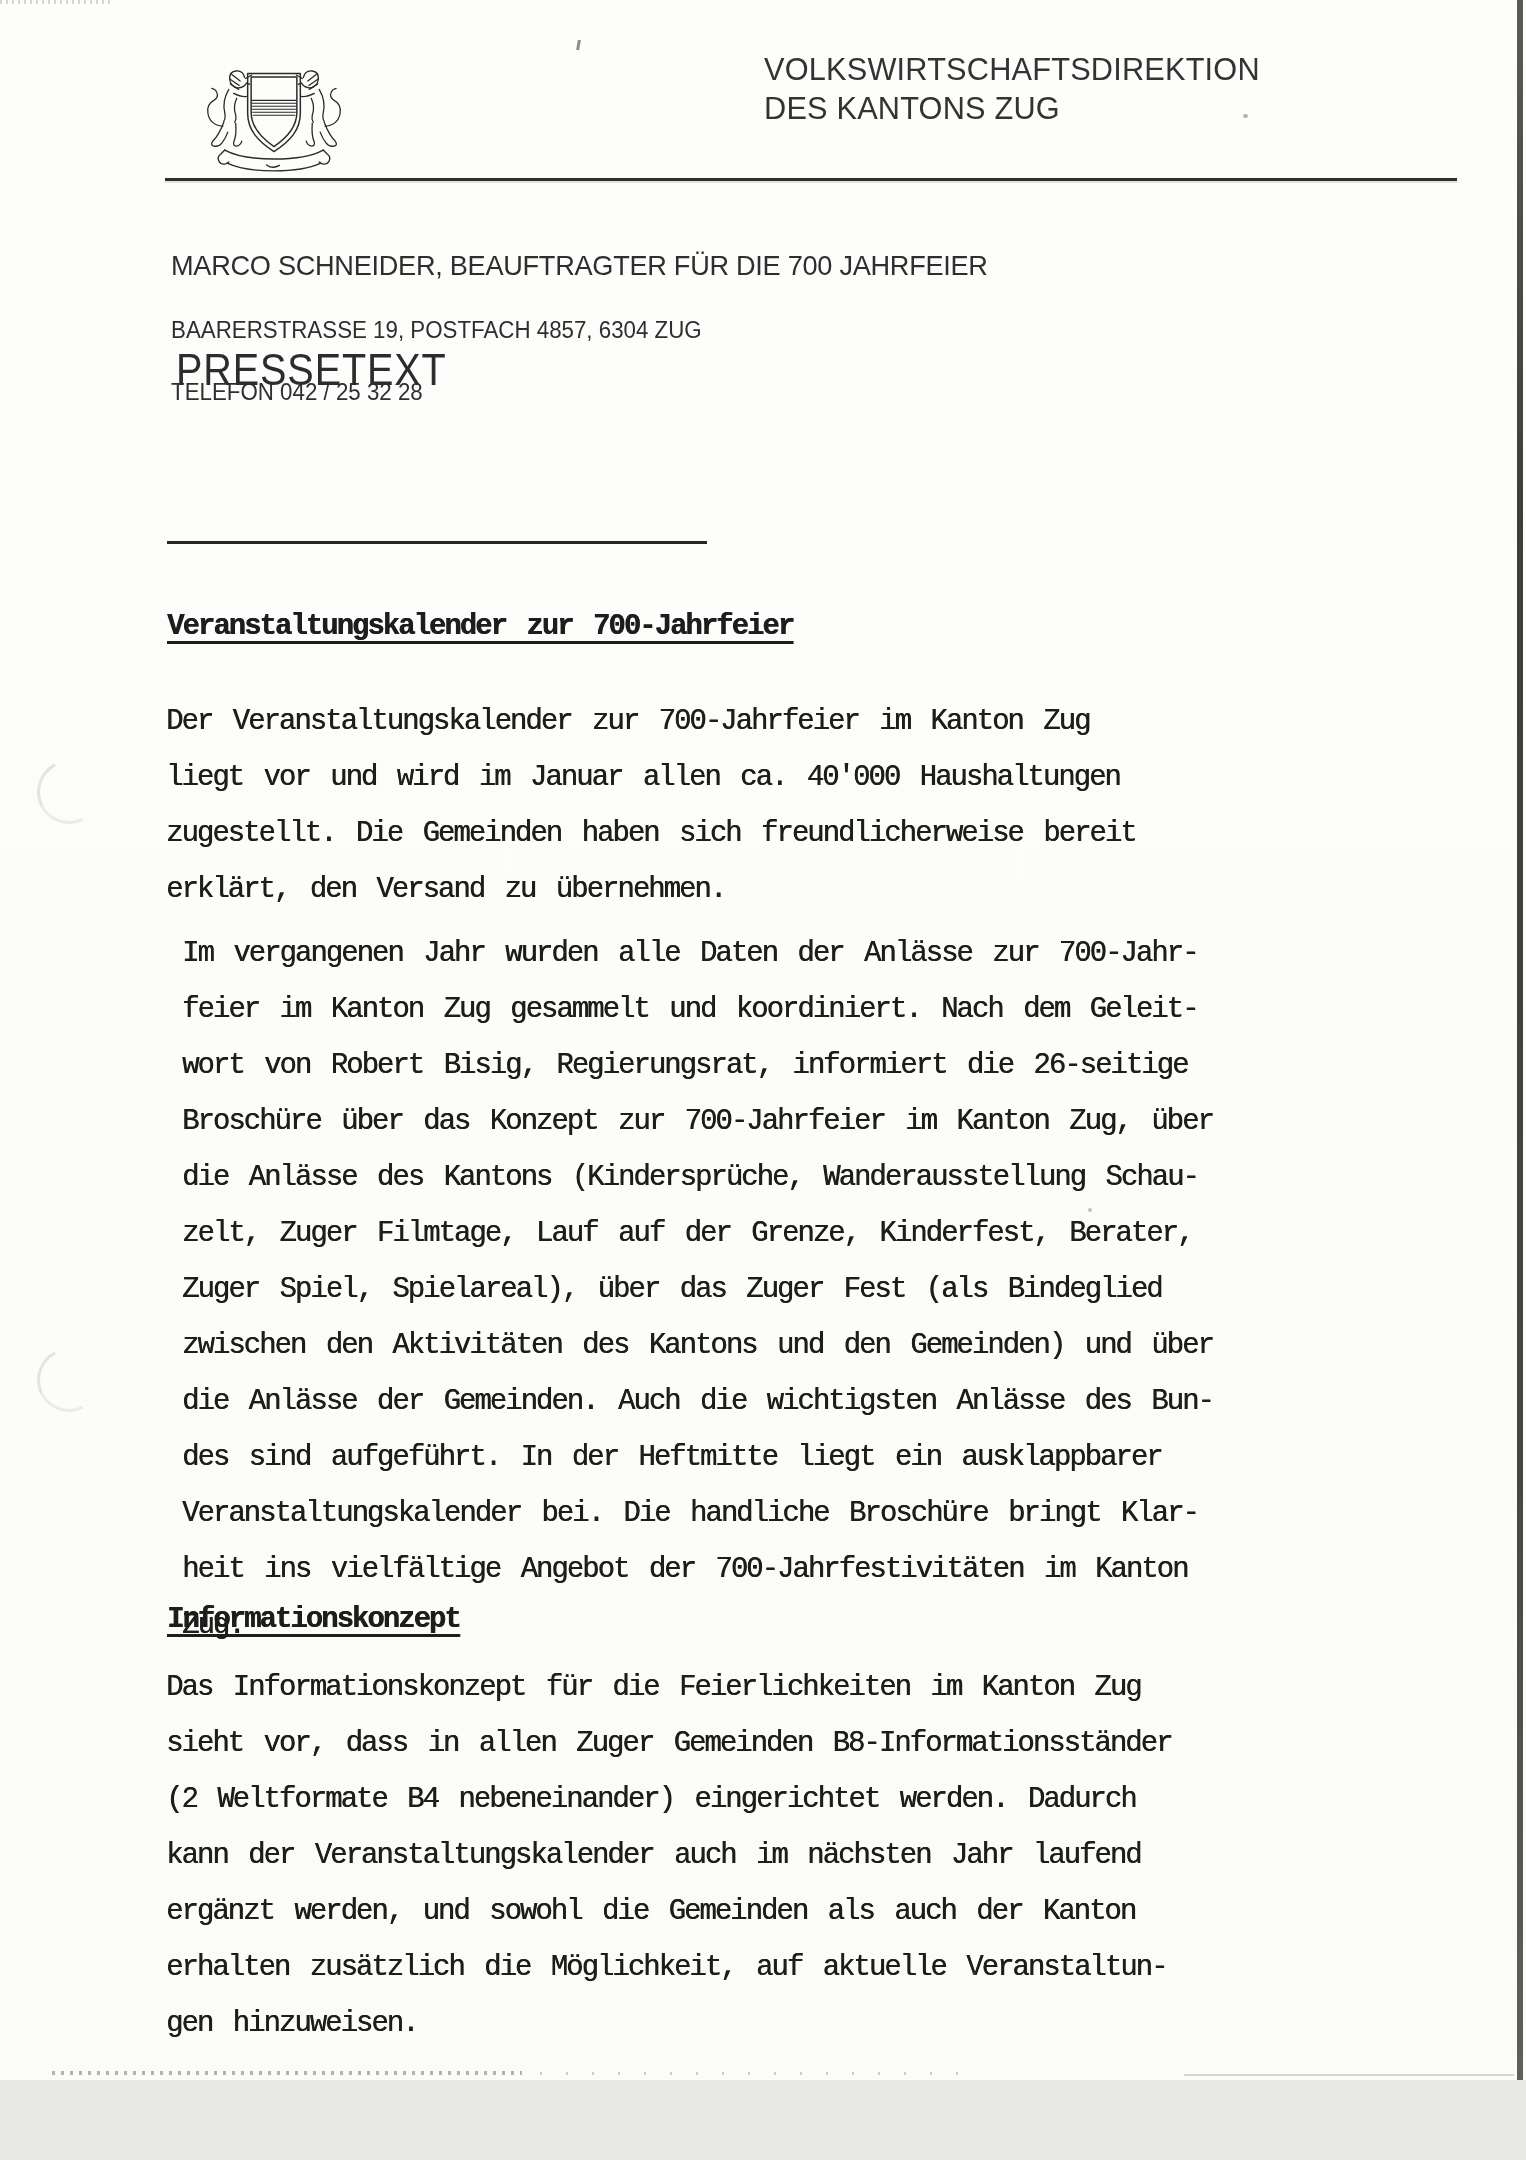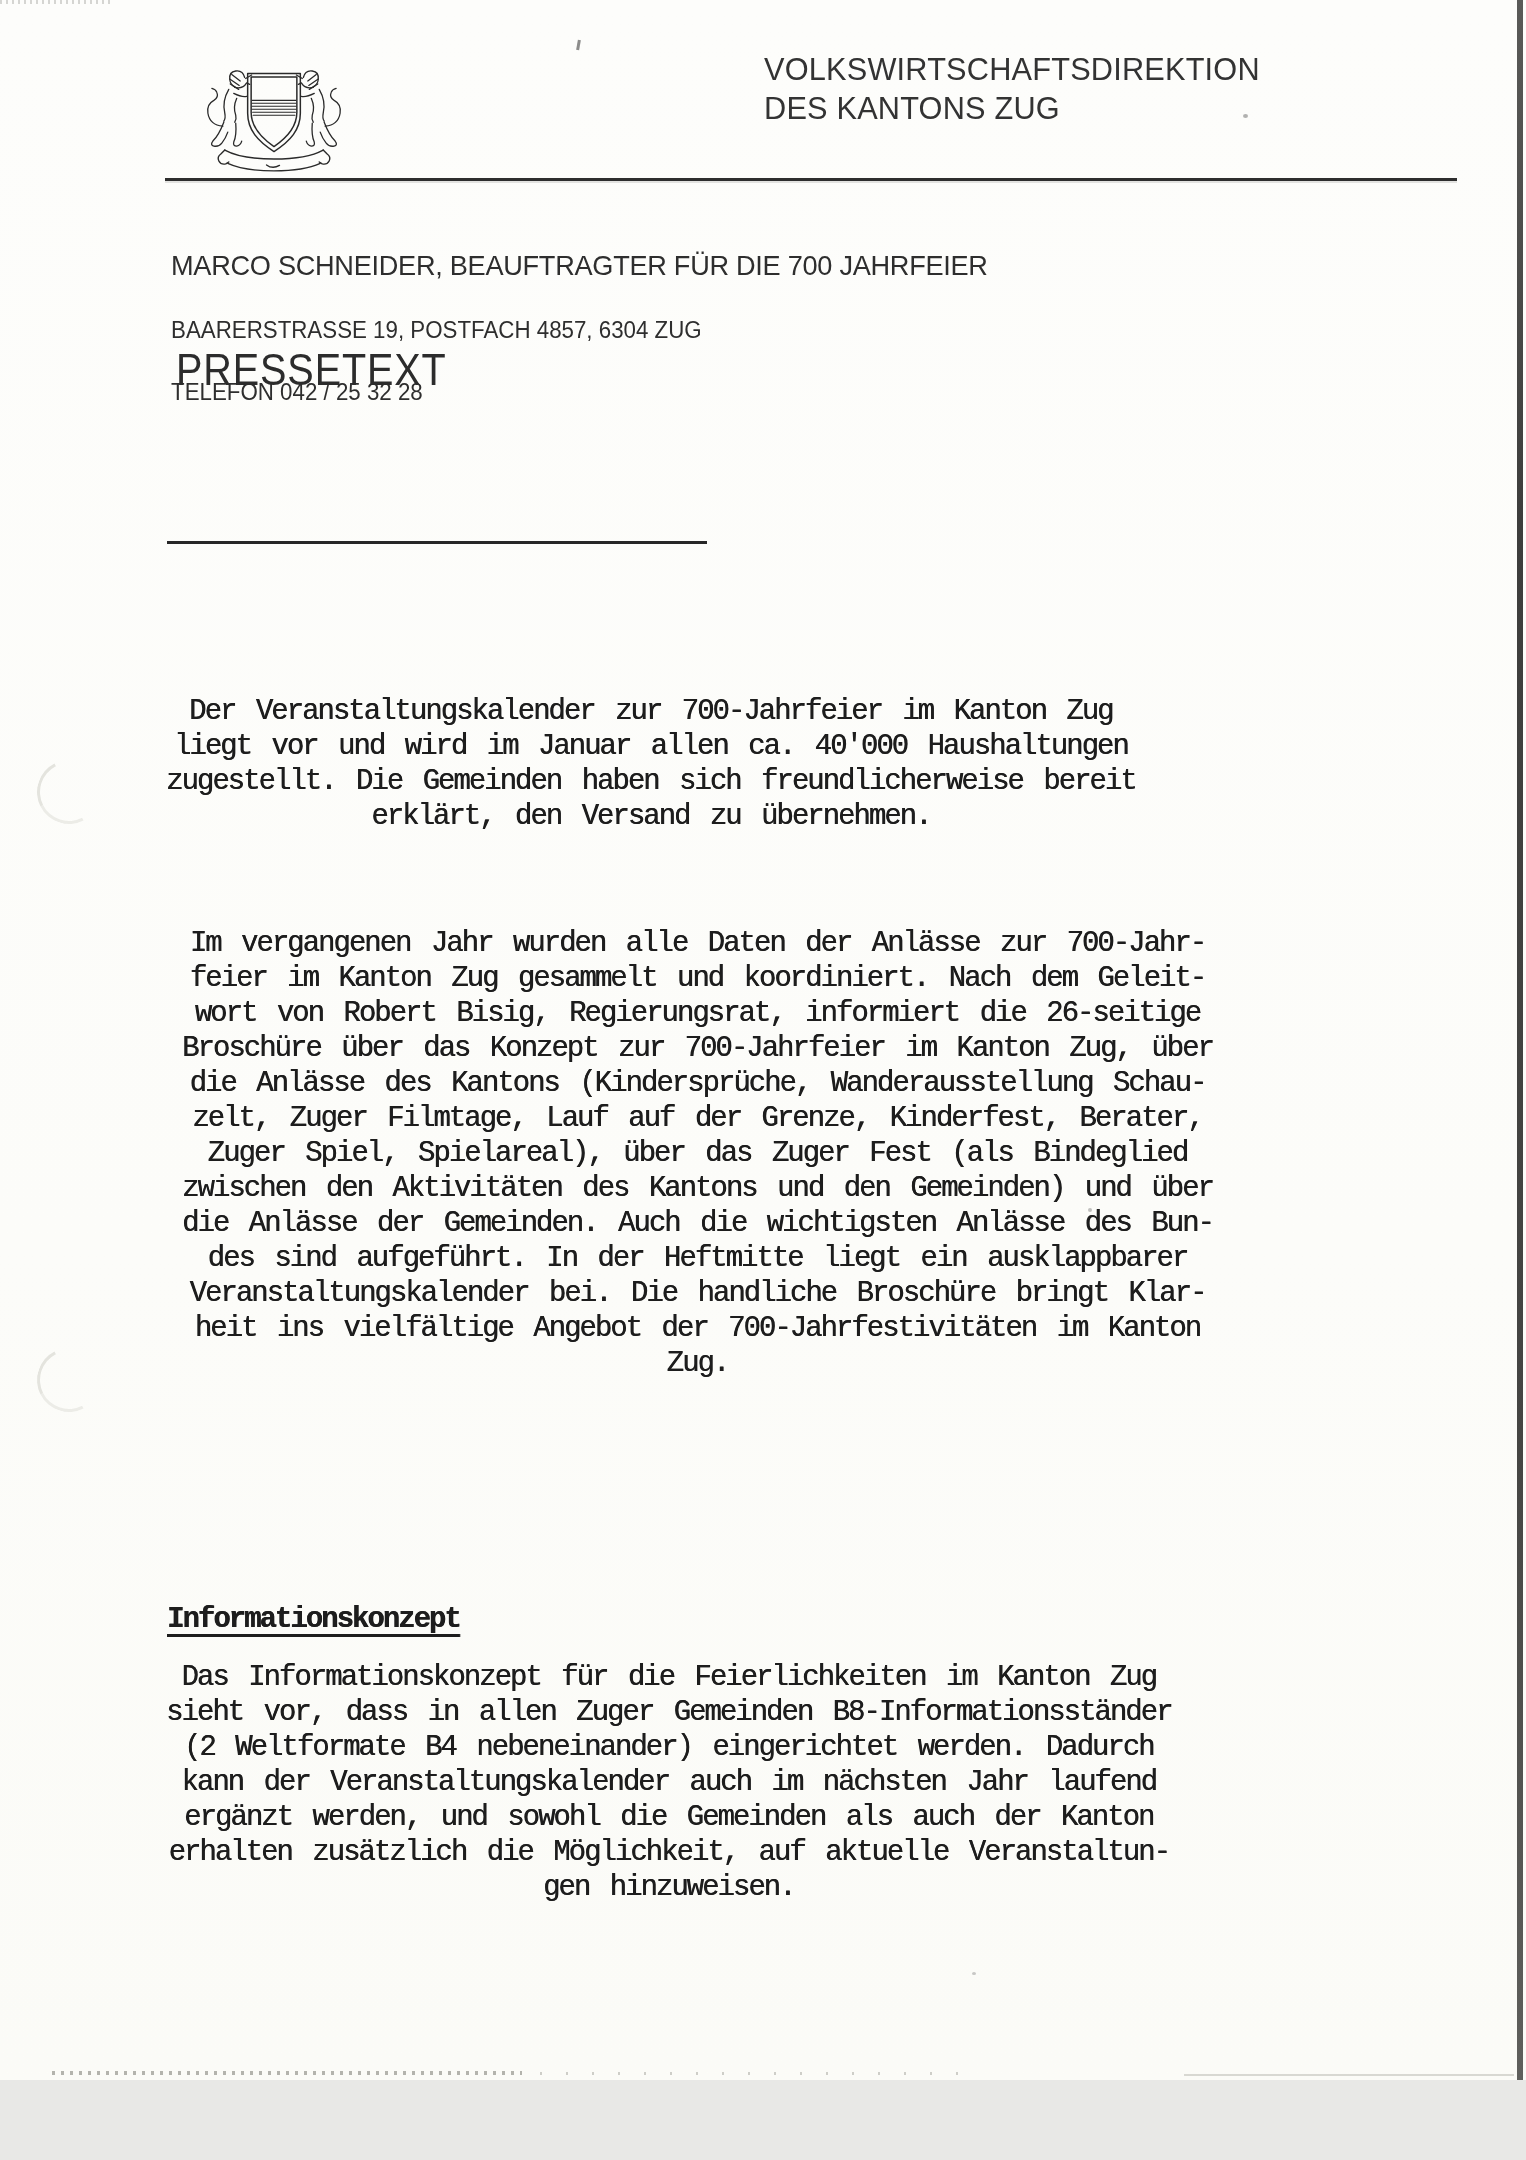--- a/index.html
+++ b/index.html
@@ -51,21 +51,21 @@
   .subject-rule { position:absolute; left:167px; top:541px; width:540px; height:3px;
                   background:#272727; }
 
   .section-heading {
     position:absolute; font-size:29px; line-height:34px; font-weight:bold;
     text-decoration:underline; text-decoration-thickness:2.5px; text-underline-offset:7px;
   }
   .heading-1 { left:167px; top:610px; }
   .heading-2 { left:167px; top:1580px;margin-top:23px; }
 
-  .para { position:absolute; font-size:29px; line-height:35px;text-align:center; }
+  .para { position:absolute; font-size:29px; line-height:56px; }
   .para-1 { left:166px; top:694px; }
   .para-2 { left:182px; top:926px; }
   .para-3 { left:166px; top:1660px; }
 
   
   .edge-right {
     position:absolute; top:0; right:3px; width:6px; height:100%;
     background:linear-gradient(180deg,#5a5a58 0%, #3d3d3c 25%, #454543 70%, #5f5f5c 100%);
   }
   .top-noise {
@@ -154,20 +154,21 @@
   <div class="sender">
     <div class="sender-line1">MARCO SCHNEIDER, BEAUFTRAGTER FÜR DIE 700 JAHRFEIER</div>
     <div class="sender-line23">BAARERSTRASSE 19, POSTFACH 4857, 6304 ZUG</div>
     <div class="sender-line23">TELEFON 042 / 25 32 28</div>
   </div>
 
   <div class="doc-label">PRESSETEXT</div>
 
   <div class="subject-rule"></div>
 
+  <div class="section-heading heading-1 mono">Veranstaltungskalender zur 700-Jahrfeier</div>
   <div class="para para-1 mono">Der Veranstaltungskalender zur 700-Jahrfeier im Kanton Zug
 liegt vor und wird im Januar allen ca. 40'000 Haushaltungen
 zugestellt. Die Gemeinden haben sich freundlicherweise bereit
 erklärt, den Versand zu übernehmen.</div>
   <div class="para para-2 mono">Im vergangenen Jahr wurden alle Daten der Anlässe zur 700-Jahr-
 feier im Kanton Zug gesammelt und koordiniert. Nach dem Geleit-
 wort von Robert Bisig, Regierungsrat, informiert die 26-seitige
 Broschüre über das Konzept zur 700-Jahrfeier im Kanton Zug, über
 die Anlässe des Kantons (Kindersprüche, Wanderausstellung Schau-
 zelt, Zuger Filmtage, Lauf auf der Grenze, Kinderfest, Berater,

